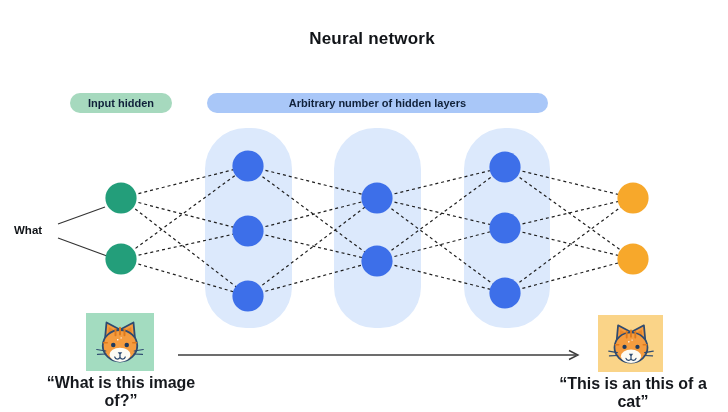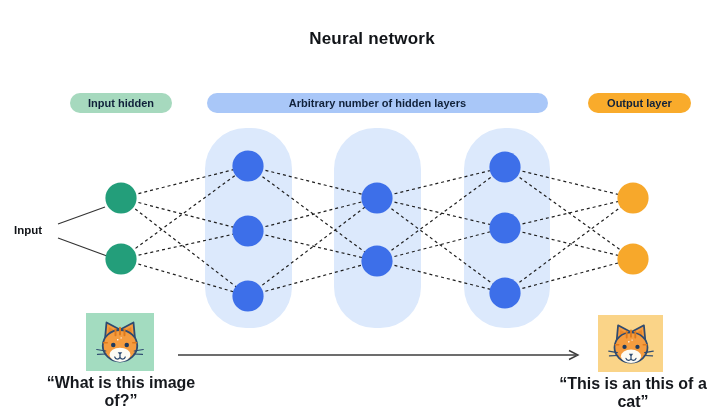--- a/index.html
+++ b/index.html
@@ -83,23 +83,22 @@
       <circle cx="505" cy="228" r="15.6" fill="#3D6FE9"></circle>
       <circle cx="505" cy="293" r="15.6" fill="#3D6FE9"></circle>
       <circle cx="633" cy="198" r="15.6" fill="#F7A82B"></circle>
       <circle cx="633" cy="259" r="15.6" fill="#F7A82B"></circle>
     </svg>
 
   <div class="title">Neural network</div>
 
   <div class="pill pill-input" style="background: rgb(166, 217, 190);">Input hidden</div>
   <div class="pill pill-hidden" style="background: rgb(169, 199, 248);">Arbitrary number of hidden layers</div>
-  <div class="pill pill-output" style="background: rgb(249, 171, 43);">Output layer</div>
 
-  <div class="nodes-label">Input</div>
+  <div class="nodes-label">What</div>
 
   <div class="img-square img-left" style="background: rgb(163, 220, 192);">
     <svg width="48" height="50" viewBox="0 0 64 64">
       <use href="#cat-face"></use>
     </svg>
   </div>
   <div class="img-square img-right" style="background: rgb(250, 212, 136);">
     <svg width="46" height="48" viewBox="0 0 64 64">
       <use href="#cat-face"></use>
     </svg>

